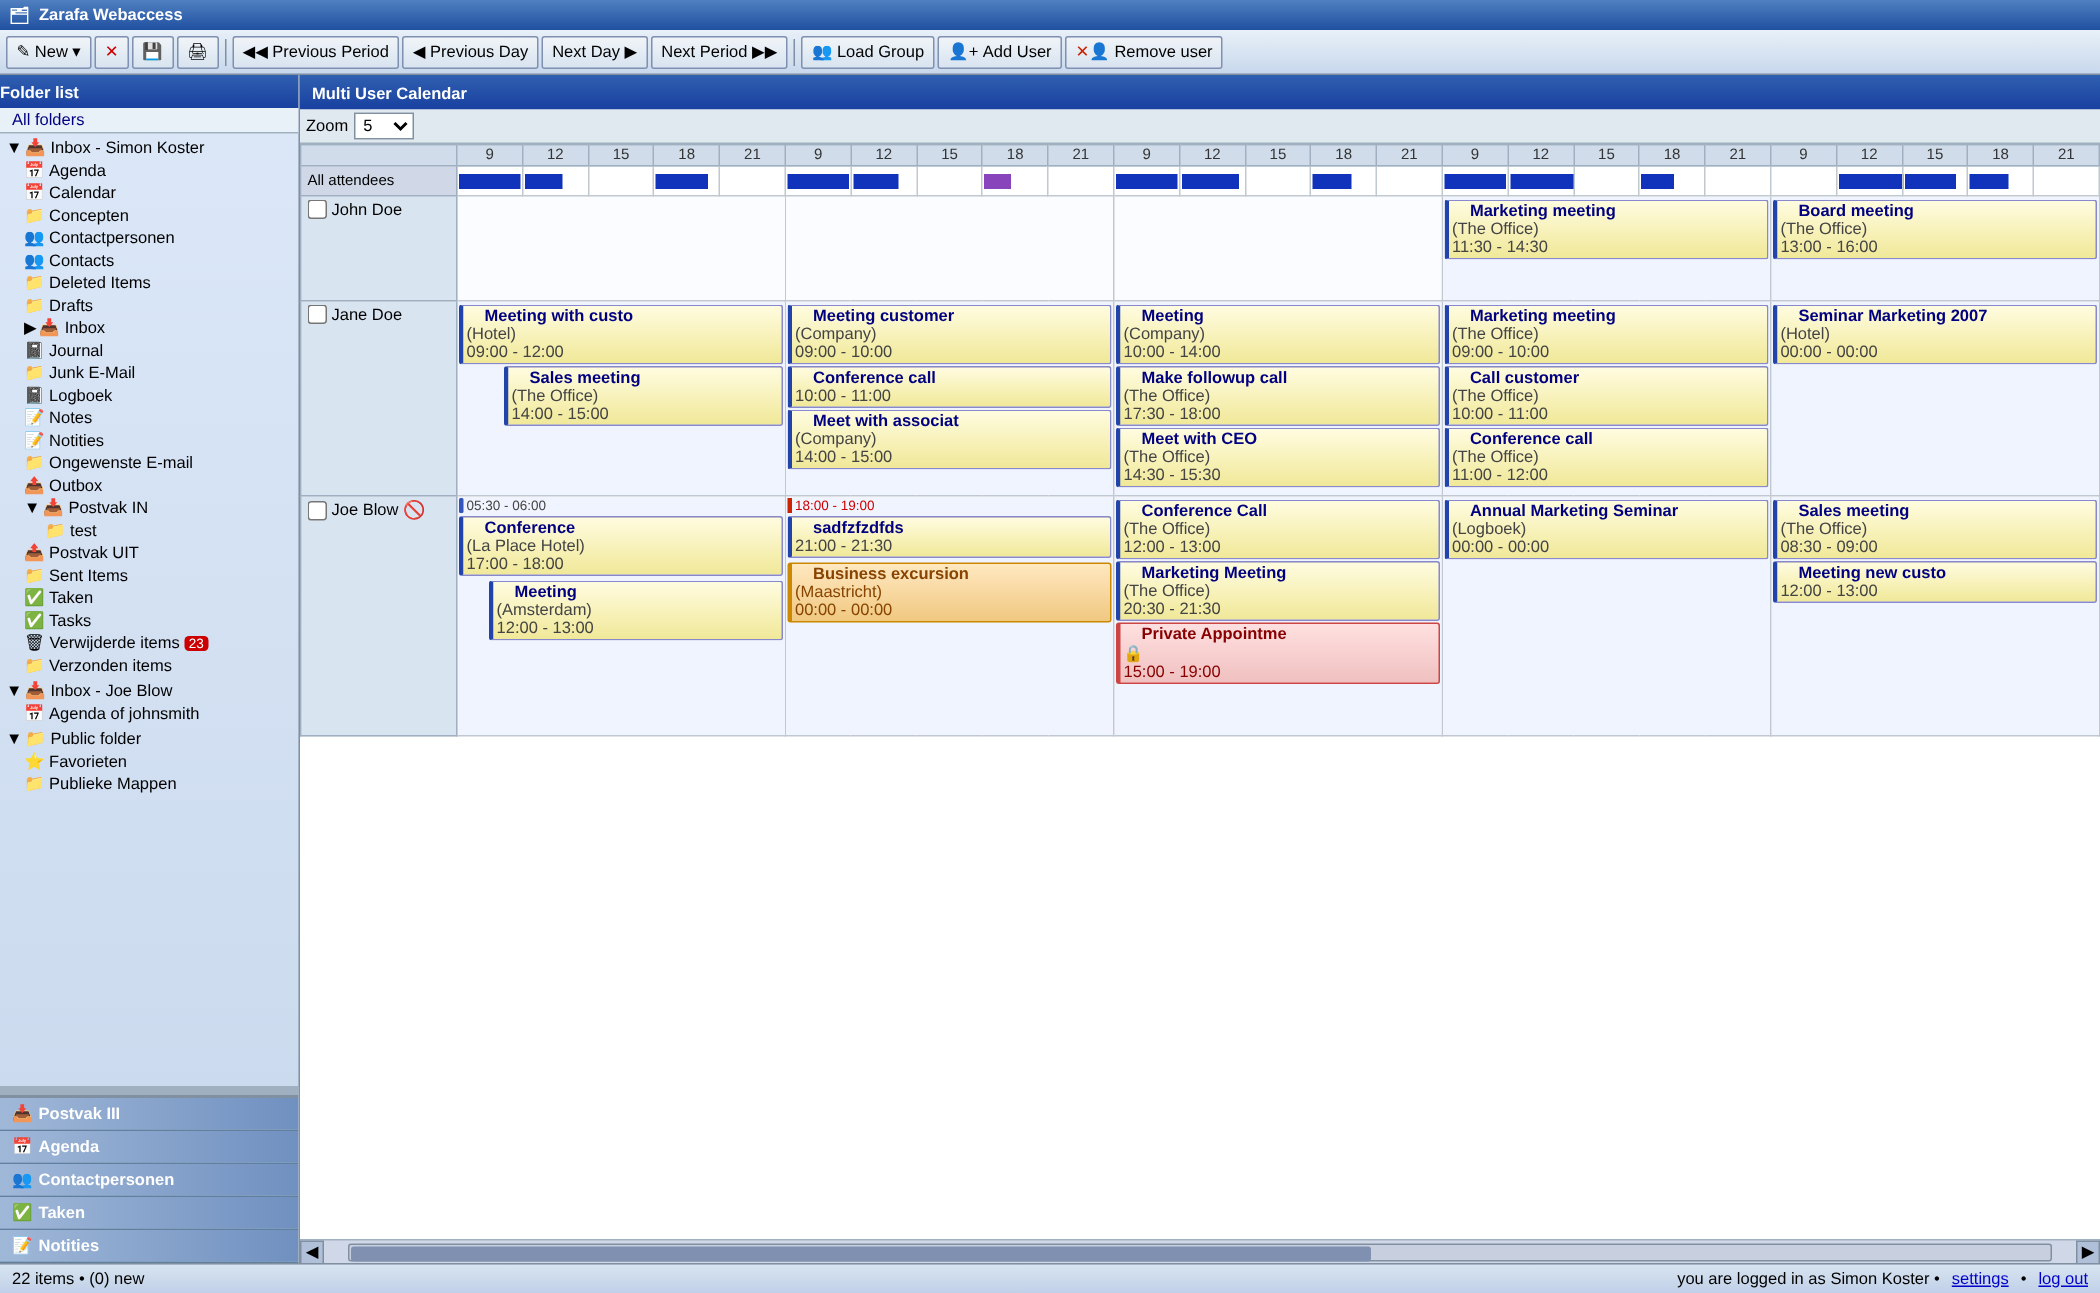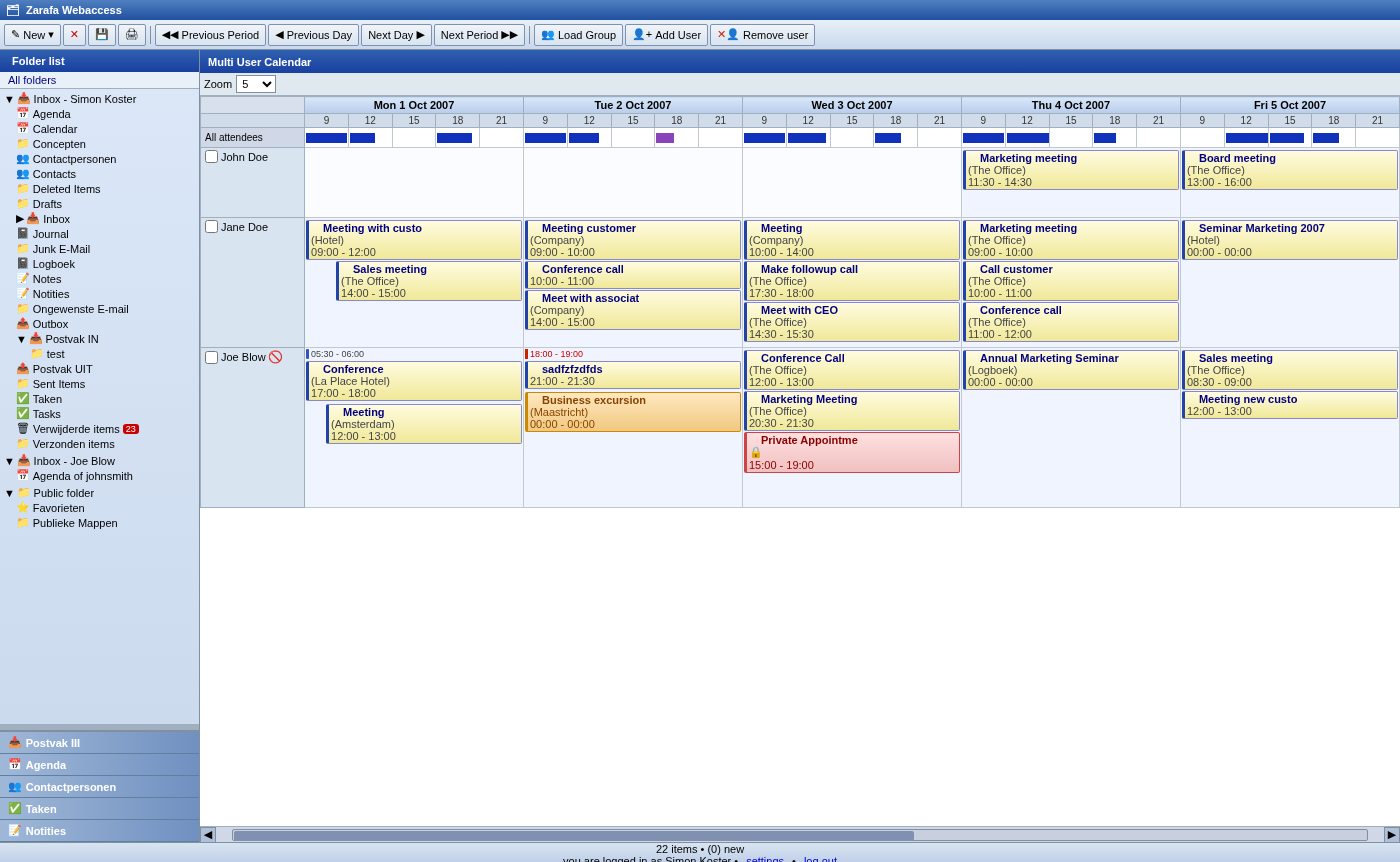--- a/index.html
+++ b/index.html
@@ -53,21 +53,21 @@
       width: 200px;
       background: linear-gradient(to bottom, #dce8f8, #c8d8ec);
       border-right: 1px solid #8090a0;
       display: flex;
       flex-direction: column;
       overflow: hidden;
     }
     #sidebar-header {
       background: linear-gradient(to bottom, #3060b0, #1840a0);
       color: white;
-      padding: 4px 12px;
+      padding: 4px 0;
       font-weight: bold;
       font-size: 12px;
     }
     #sidebar-all-folders {
       padding: 2px 8px;
       background: #e8f0f8;
       border-bottom: 1px solid #a0b0c0;
       cursor: pointer;
       color: #000080;
     }
@@ -275,21 +275,20 @@
       border-top: 1px solid #8090a0;
       height: 20px;
       display: flex;
       align-items: center;
       padding: 0 8px;
       justify-content: space-between;
       position: fixed;
       bottom: 0;
       left: 0;
       width: 1400px;
-      flex-direction: column;
     }
     .status-right { display: flex; gap: 8px; }
     .status-link { color: #0000cc; text-decoration: underline; cursor: pointer; }
 
     .no-perm-cell-empty { background: #f8c8c8; border: 1px solid #e0a0a0; }
   </style>
 </head>
 <body>
 
 <div id="titlebar">
@@ -552,28 +551,20 @@
             <col style="width:40px">
 
           <col style="width:40px">
             <col style="width:40px">
             <col style="width:40px">
             <col style="width:40px">
             <col style="width:40px">
         </colgroup>
         <thead>
 
-          <tr class="day-header-row">
-            <th class="day-header time-header"></th>
-            <th class="day-header" colspan="5">Mon 1 Oct 2007</th>
-            <th class="day-header" colspan="5">Tue 2 Oct 2007</th>
-            <th class="day-header" colspan="5">Wed 3 Oct 2007</th>
-            <th class="day-header" colspan="5">Thu 4 Oct 2007</th>
-            <th class="day-header" colspan="5">Fri 5 Oct 2007</th>
-          </tr>
 
           <tr class="time-row">
             <td class="time-cell"></td>
 
             <td class="time-cell">9</td>
             <td class="time-cell">12</td>
             <td class="time-cell">15</td>
             <td class="time-cell">18</td>
             <td class="time-cell">21</td>
 

